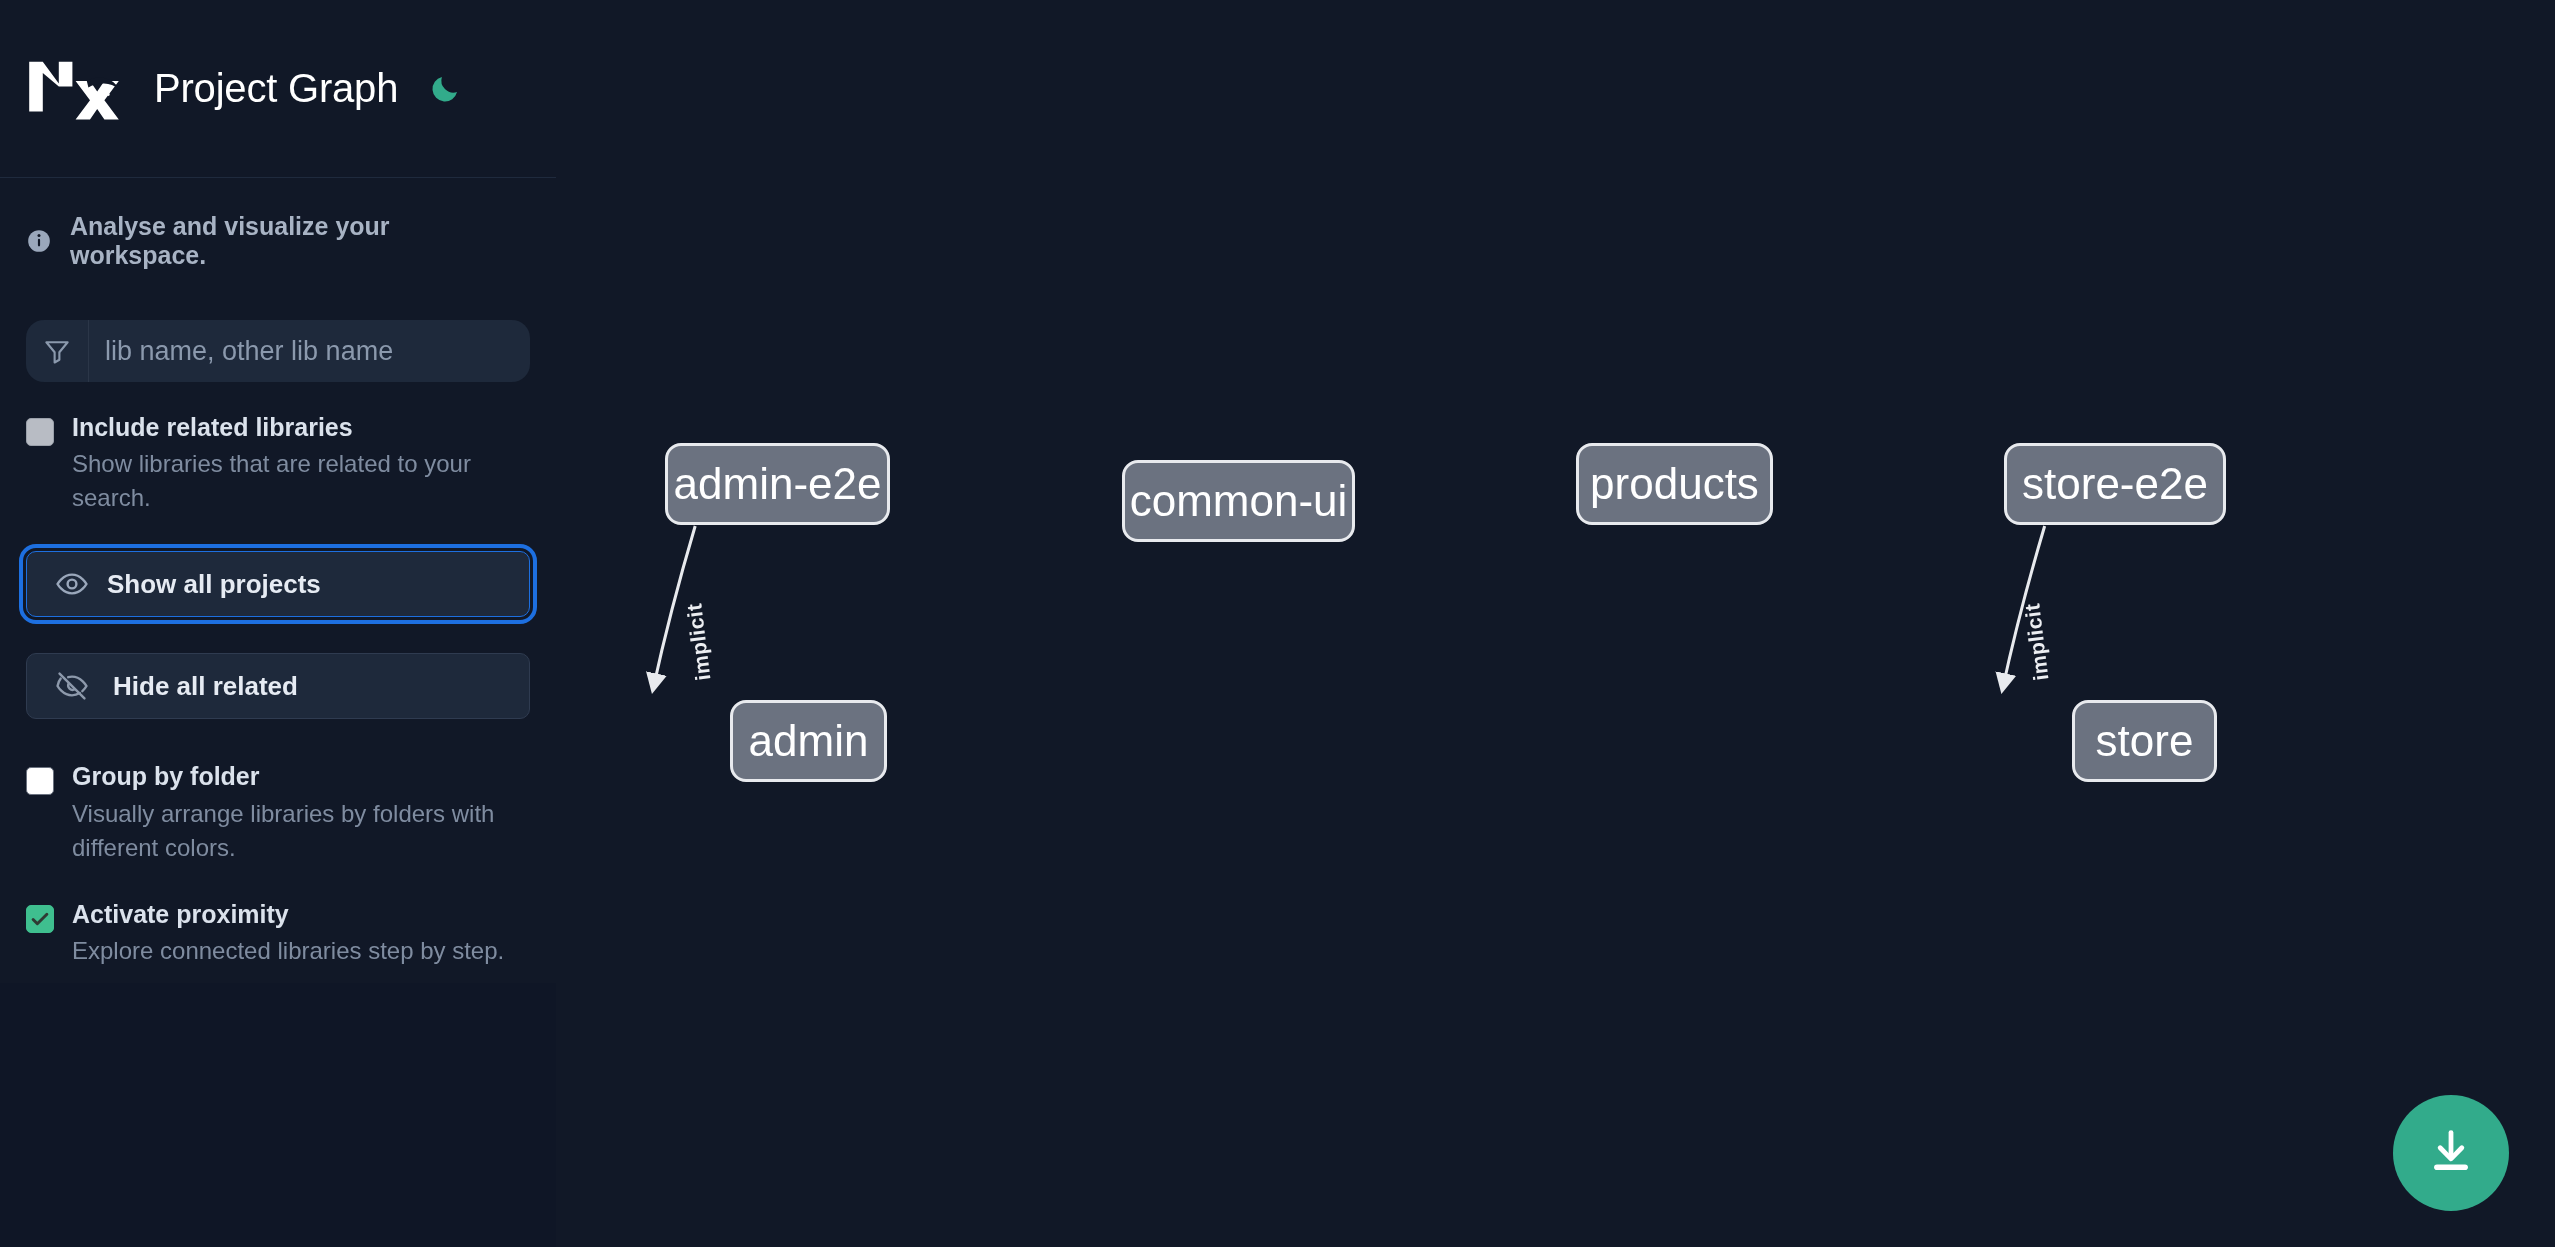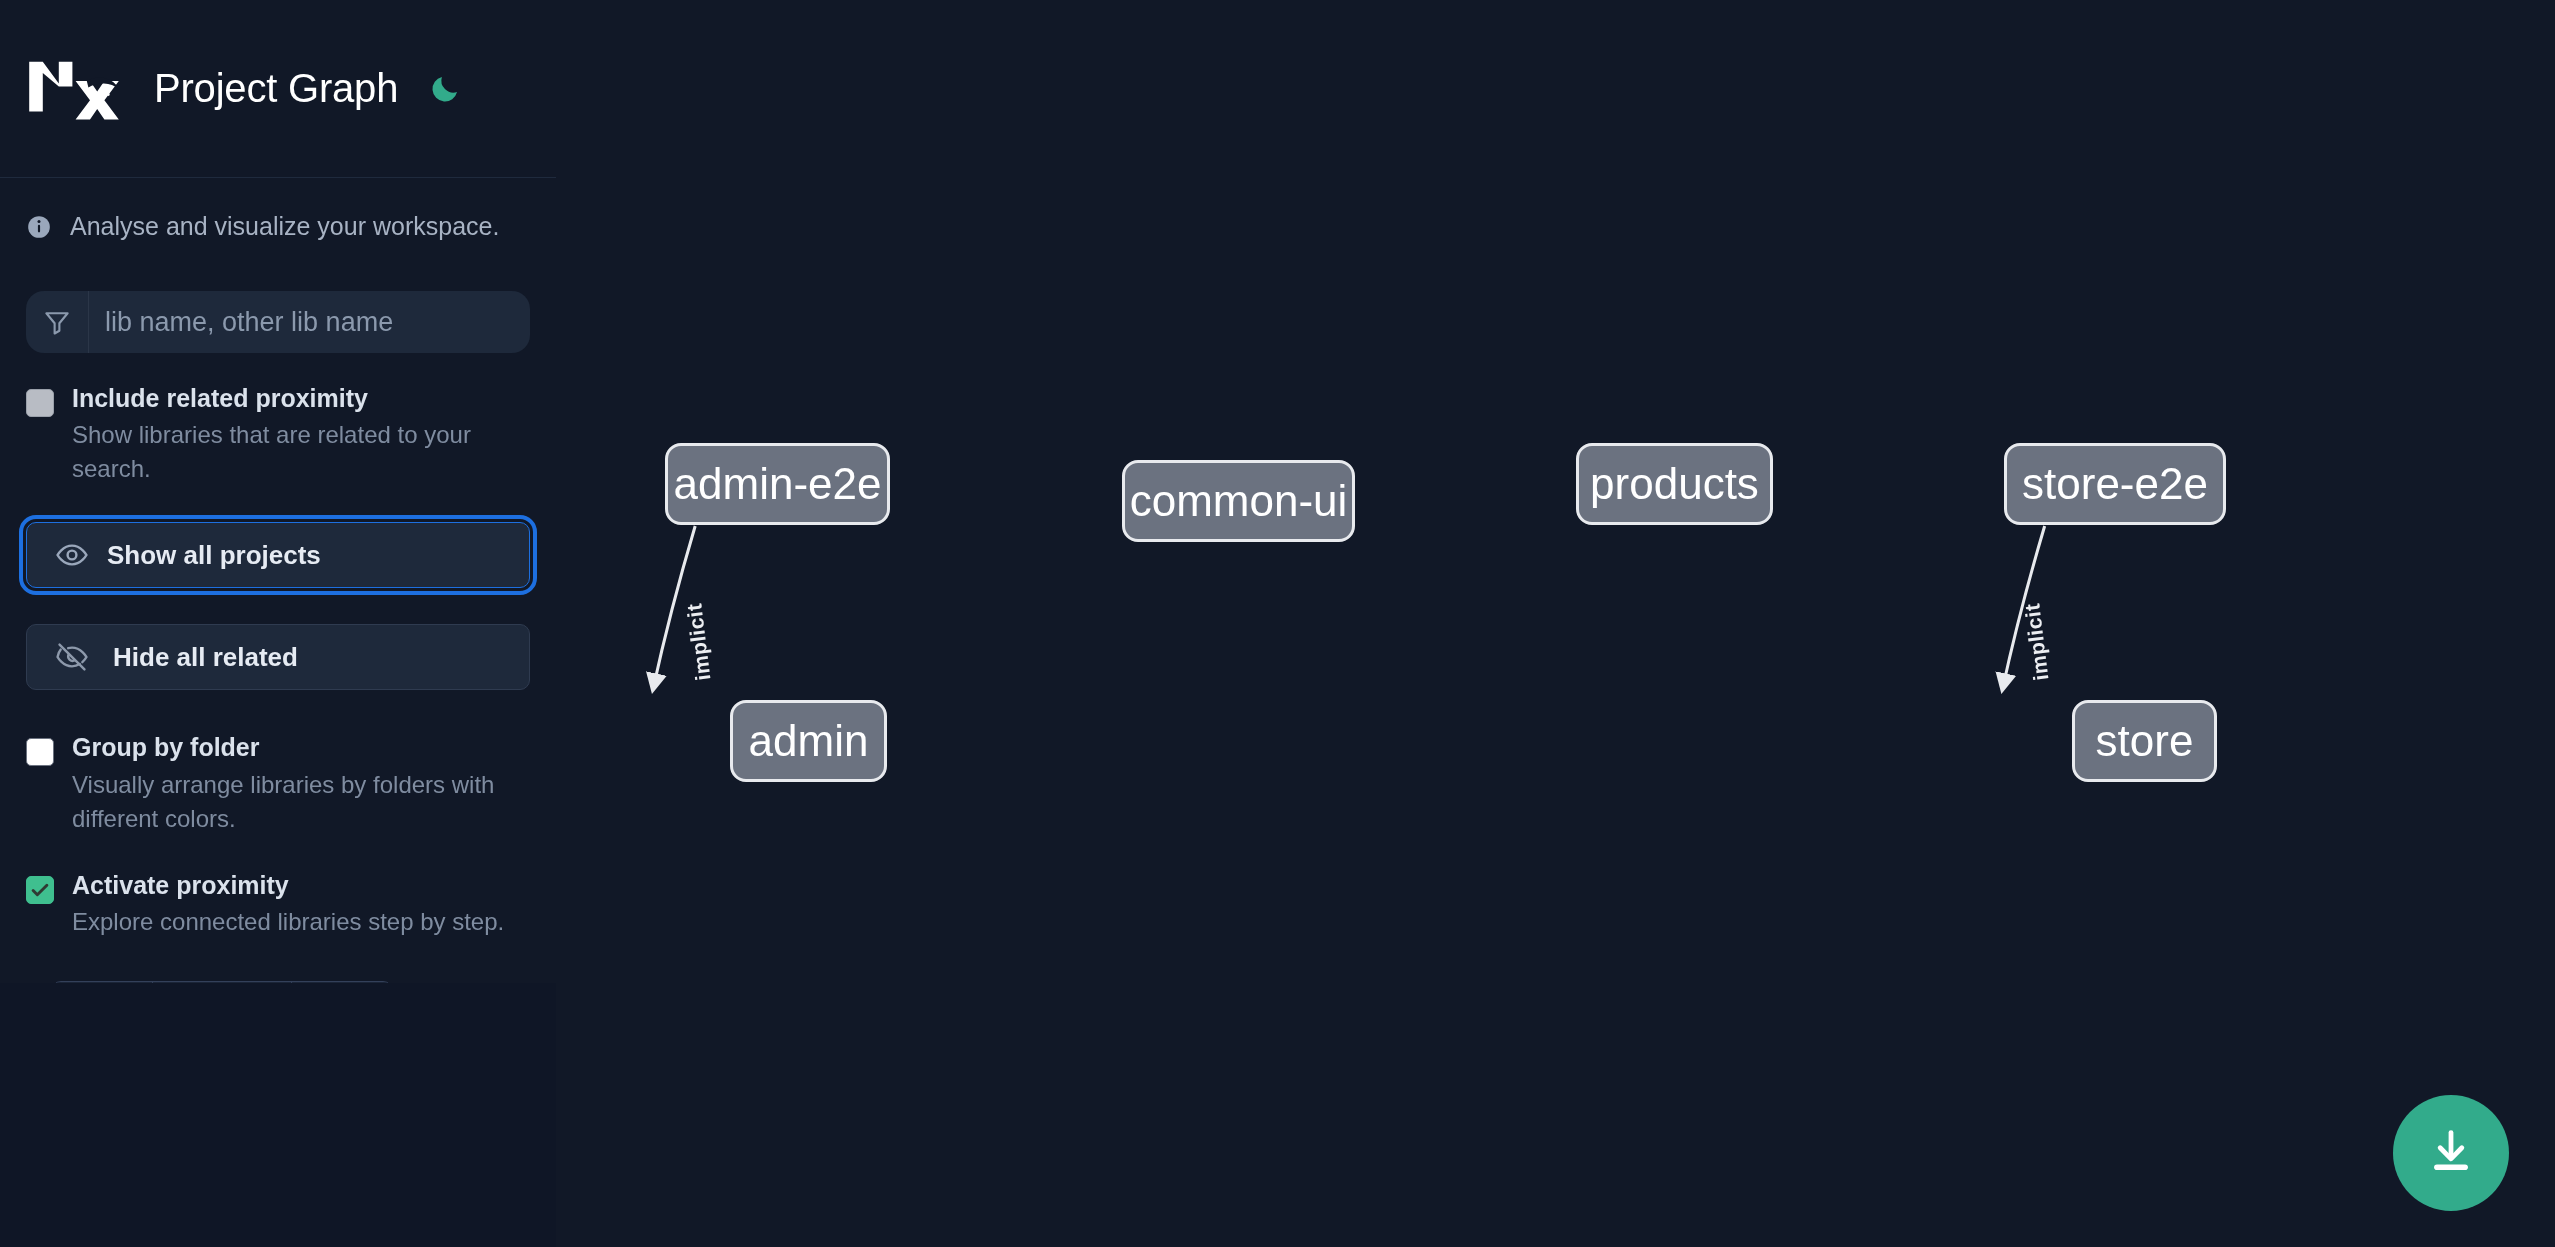--- a/index.html
+++ b/index.html
@@ -50,21 +50,21 @@
   .sb-tagline {
     display: flex;
     align-items: center;
     padding: 34px 26px 0 26px;
     gap: 18px;
   }
   .info-icon { flex: 0 0 26px; width: 26px; height: 26px; }
   .tagline-text {
     color: #a8b3c4;
     font-size: 25px;
-    font-weight: 400;
+    font-weight: 700;
   }
 
   .sb-body { padding: 0 26px; }
 
   
   .filter-row {
     margin-top: 50px;
     height: 62px;
     background: #1e293b;
     border-radius: 18px;
@@ -274,21 +274,21 @@
           <svg viewBox="0 0 24 24" width="30" height="30" aria-hidden="true">
             <path d="M3.5 5h17l-6.6 8v6l-3.8 2.2V13z" fill="none" stroke="#8b99ad" stroke-width="1.7" stroke-linejoin="round"></path>
           </svg>
         </span>
         <input class="filter-input" type="text" placeholder="lib name, other lib name" style="">
       </div>
 
       <div class="check-row">
         <span class="cbx grey"></span>
         <span class="check-texts">
-          <div class="check-label">Include related proximity</div>
+          <div class="check-label">Include related libraries</div>
           <div class="check-desc">Show libraries that are related to your search.</div>
         </span>
       </div>
 
       <div class="btn focused">
         <span class="btn-icon">
           <svg viewBox="0 0 24 24" width="34" height="34" aria-hidden="true">
             <path d="M1.8 12S5.4 5.4 12 5.4 22.2 12 22.2 12 18.6 18.6 12 18.6 1.8 12 1.8 12z" fill="none" stroke="#9aa7bb" stroke-width="1.7"></path>
             <circle cx="12" cy="12" r="3.1" fill="none" stroke="#9aa7bb" stroke-width="1.7"></circle>
           </svg>

